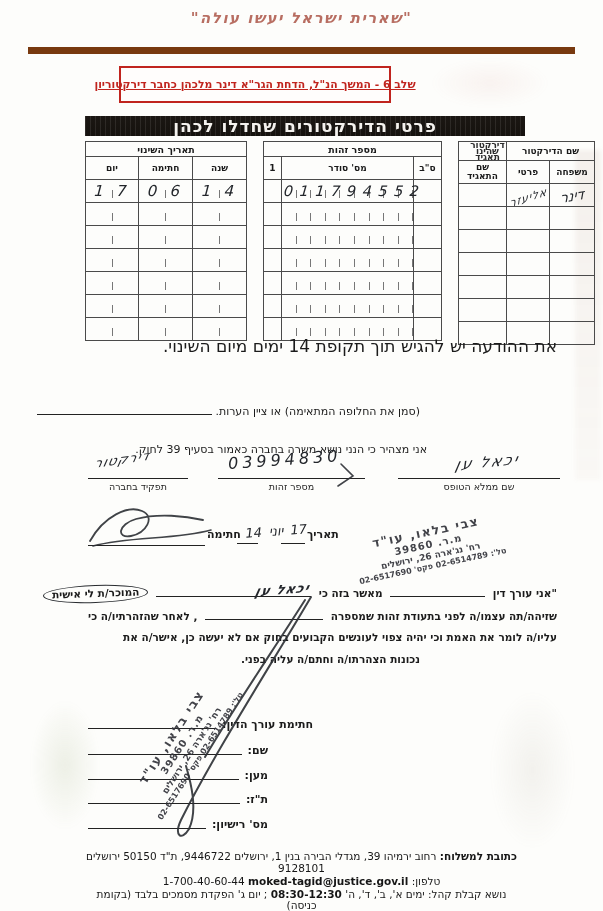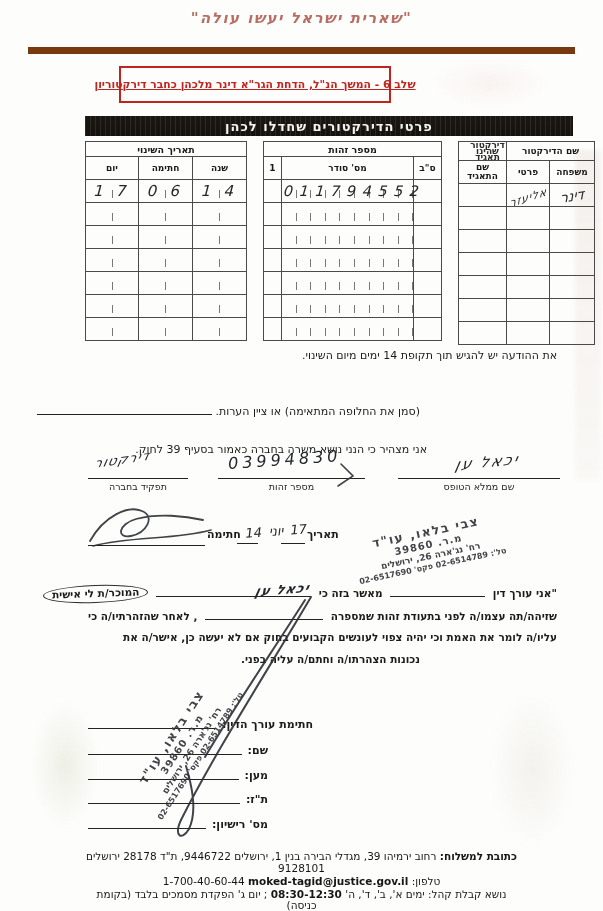--- a/index.html
+++ b/index.html
@@ -8,23 +8,23 @@
   .abs{position:absolute;}
   
   .letterhead{top:9px;left:0;right:0;text-align:center;font-family:"DejaVu Serif","DejaVu Sans",serif;
       font-style:italic;font-weight:bold;font-size:15px;letter-spacing:1.5px;color:#a94f41;opacity:.82;}
   .brown-rule{top:47px;left:28px;width:547px;height:7px;background:#78390f;}
   
   .step-box{top:66px;left:119px;width:268px;height:33px;border:2.5px solid #c0241e;
       display:flex;align-items:center;justify-content:center;background:#fffdfc;}
   .step-text{color:#c0241e;font-size:10.8px;font-weight:bold;text-decoration:underline;white-space:nowrap;}
   
-  .section-bar{top:116px;left:85px;width:488px;height:20px;display:flex;align-items:center;justify-content:center;
+  .section-bar{top:116px;left:85px;width:440px;height:20px;display:flex;align-items:center;justify-content:center;
       background:repeating-linear-gradient(90deg,rgba(255,255,255,.09) 0 1px,rgba(0,0,0,0) 1px 5px),linear-gradient(#1b1713,#15120e);
-      color:#f4f2ee;font-size:13px;font-weight:bold;letter-spacing:1px;}
+      color:#f4f2ee;font-size:17px;font-weight:bold;letter-spacing:1px;}
   
   table.tbl{position:absolute;top:141px;border-collapse:collapse;table-layout:fixed;border:1.5px solid #333;}
   #tbl-date{left:85px;width:161px;}
   #tbl-id{left:263px;width:178px;}
   #tbl-name{left:458px;width:126px;}
   .tbl th,.tbl td{border:1px solid #4a4a4a;padding:0;font-weight:bold;text-align:center;overflow:visible;}
   .tbl .title th{height:14px;font-size:9.5px;}
   .tbl .sub th{height:22px;font-size:9px;vertical-align:middle;}
   .tbl .nmrow1 th{height:13px;font-size:9px;}
   .tbl .corp-title{font-size:6px;line-height:6px;font-weight:bold;color:#2d2d2d;padding-left:10px;}
@@ -33,21 +33,21 @@
   
   td.c-date{background:linear-gradient(#777,#777) no-repeat center bottom 4px / 1px 8px;}
   td.c-serial{background:repeating-linear-gradient(90deg,transparent 0 13.6px,#777 13.6px 14.6px) no-repeat left bottom 4px / 100% 8px;}
   
   .hw{font-style:italic;color:#23262b;font-weight:normal;}
   .hw-num2{display:block;direction:ltr;font-size:15px;letter-spacing:13px;transform:translateX(5px) skewX(-4deg);}
   .hw-id9{display:block;direction:ltr;font-size:14.5px;letter-spacing:6.5px;transform:translateX(2px) skewX(-5deg);}
   .hw-family{display:inline-block;font-size:14px;transform:rotate(-10deg) skewX(-10deg);}
   .hw-first{display:inline-block;font-size:11px;transform:rotate(-18deg) skewX(-16deg);letter-spacing:1px;}
   
-  .line-deadline{top:349px;right:46px;font-size:11px;}
+  .line-deadline{top:336px;right:46px;font-size:17px;}
   .line-changes{top:374px;right:46px;font-size:11px;white-space:nowrap;}
   .cb{display:inline-block;width:12px;height:12px;border:1.3px solid #222;position:relative;top:2px;margin:0 6px;}
   .cb.checked::before,.cb.checked::after{content:"";position:absolute;top:5px;left:-6px;width:26px;height:2px;background:#24272c;border-radius:2px;}
   .cb.checked::before{transform:rotate(46deg);}
   .cb.checked::after{transform:rotate(-50deg);}
   .cb-spacer{display:inline-block;width:28px;}
   .line-mark{top:403px;right:183px;font-size:11px;}
   .blank{display:inline-block;border-bottom:1.2px solid #222;height:11px;vertical-align:baseline;}
   
   .line-officer{top:443px;right:176px;font-size:11px;}
@@ -374,21 +374,21 @@
       <path d="M311,597 C274,660 215,752 181,820 C174,835 181,842 189,829 C198,810 191,783 186,766"></path>
       <path d="M305,600 C270,655 235,706 205,757"></path>
       <path stroke-width="1.8" d="M90,541 C104,516 128,505 142,511 C156,517 146,533 131,536 C116,539 118,524 136,519 C158,513 186,516 203,520"></path>
       <path stroke-width="1.6" d="M93,546 C130,536 175,540 211,530"></path>
       <path stroke-width="1.6" d="M341,464 L353,476 L338,486"></path>
     </g>
   </svg>
 
   <div class="abs foot" style="top:850px;">
     <span class="b">כתובת למשלוח:</span>
-    <span>רחוב ירמיהו 39, מגדלי הבירה בנין 1, ירושלים 9446722, ת"ד 28178 ירושלים</span>
+    <span>רחוב ירמיהו 39, מגדלי הבירה בנין 1, ירושלים 9446722, ת"ד 50150 ירושלים</span>
   </div>
   <div class="abs foot" style="top:862px;">9128101</div>
   <div class="abs foot" style="top:875px;">
     <span>טלפון:</span>
     <span class="ltr">1-700-40-60-44</span>
     <span class="b ltr">moked-tagid@justice.gov.il</span>
   </div>
   <div class="abs foot" style="top:888px;">
     <span>נושא קבלת קהל: ימים א', ב', ד', ה'</span>
     <span class="b ltr">08:30-12:30</span>

